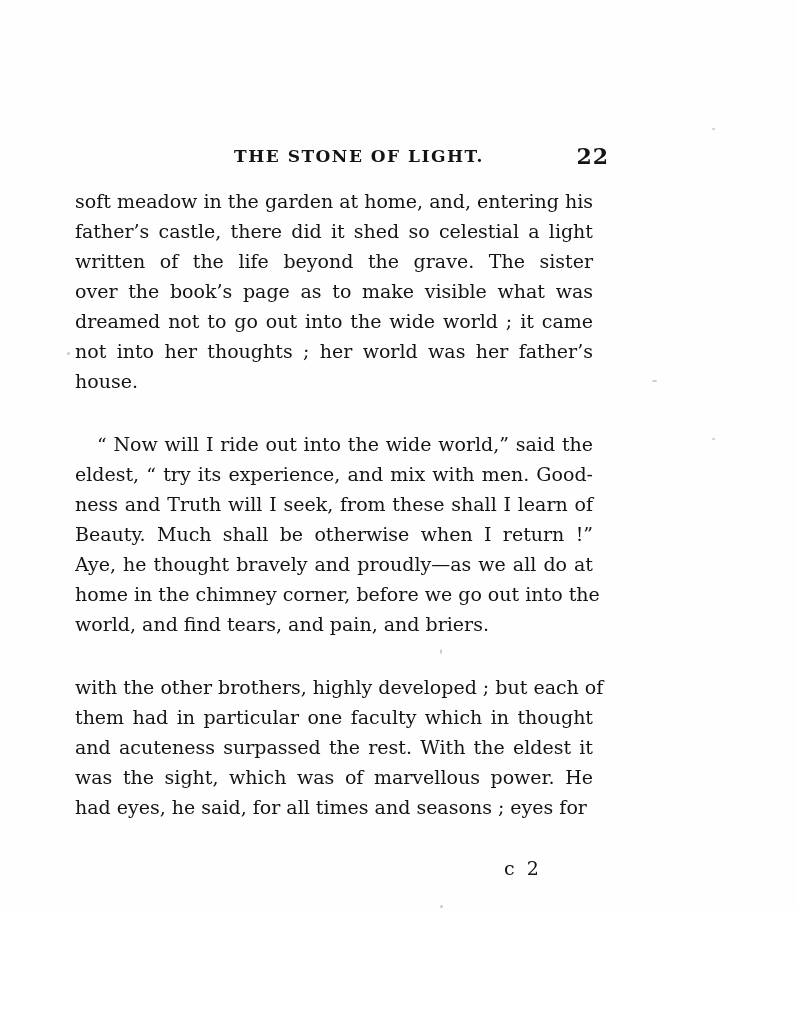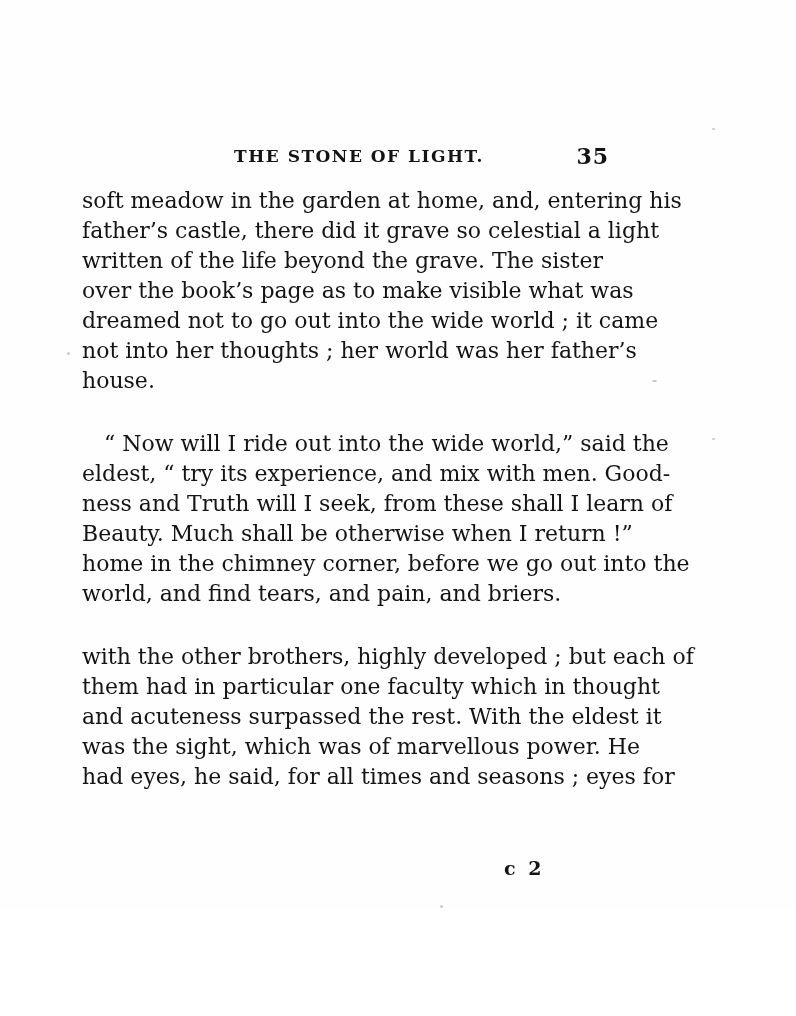--- a/index.html
+++ b/index.html
@@ -36,24 +36,24 @@
     position: absolute;
     right: 2px;
     top: -3px;
     font-size: 22px;
     font-weight: bold;
     letter-spacing: 1px;
   }
   
   .body-text {
     position: absolute;
-    left: 82px;
+    left: 75px;
     top: 186px;
     width: 518px;
-    font-size: 22px;
+    font-size: 19px;
     line-height: 30px;
   }
   .paragraph { margin: 0 0 33px 0; }
   .paragraph:last-child { margin-bottom: 0; }
   .line {
     text-align: justify;
     text-align-last: justify;
     white-space: nowrap;
   }
   .line.last {
@@ -62,21 +62,21 @@
   .line.indent {
     text-indent: 22px;
     margin-top: 28px;
   }
   
   .signature {
     position: absolute;
     left: 504px;
     top: 857px;
     font-size: 19px;
-    font-weight: bold;
+    font-weight: normal;
     letter-spacing: 3px;
   }
   
   .watermark {
     position: absolute;
     left: 477px;
     top: 955px;
     display: flex;
     align-items: flex-end;
     gap: 16px;
@@ -109,40 +109,41 @@
   .speck.s5 { left: 440px; top: 649px; width: 2px; height: 5px; }
   .speck.s6 { left: 440px; top: 905px; width: 3px; height: 3px; }
 </style>
 </head>
 <body>
 
 <div class="page">
 
   <div class="header">
     <span class="running-title">THE STONE OF LIGHT.</span>
-    <span class="page-number">35</span>
+    <span class="page-number">22</span>
   </div>
 
   <div class="body-text">
 
     <div class="paragraph">
       <div class="line">soft meadow in the garden at home, and, entering his</div>
-      <div class="line">father’s castle, there did it grave so celestial a light</div>
+      <div class="line">father’s castle, there did it shed so celestial a light</div>
       <div class="line">written of the life beyond the grave. The sister</div>
       <div class="line">over the book’s page as to make visible what was</div>
       <div class="line">dreamed not to go out into the wide world ; it came</div>
       <div class="line">not into her thoughts ; her world was her father’s</div>
       <div class="line last">house.</div>
     </div>
 
     <div class="paragraph">
       <div class="line indent">“ Now will I ride out into the wide world,” said the</div>
       <div class="line">eldest, “ try its experience, and mix with men. Good-</div>
       <div class="line">ness and Truth will I seek, from these shall I learn of</div>
       <div class="line">Beauty. Much shall be otherwise when I return !”</div>
+      <div class="line">Aye, he thought bravely and proudly—as we all do at</div>
       <div class="line">home in the chimney corner, before we go out into the</div>
       <div class="line last">world, and find tears, and pain, and briers.</div>
     </div>
 
     <div class="paragraph">
       <div class="line">with the other brothers, highly developed ; but each of</div>
       <div class="line">them had in particular one faculty which in thought</div>
       <div class="line">and acuteness surpassed the rest. With the eldest it</div>
       <div class="line">was the sight, which was of marvellous power. He</div>
       <div class="line last">had eyes, he said, for all times and seasons ; eyes for</div>

